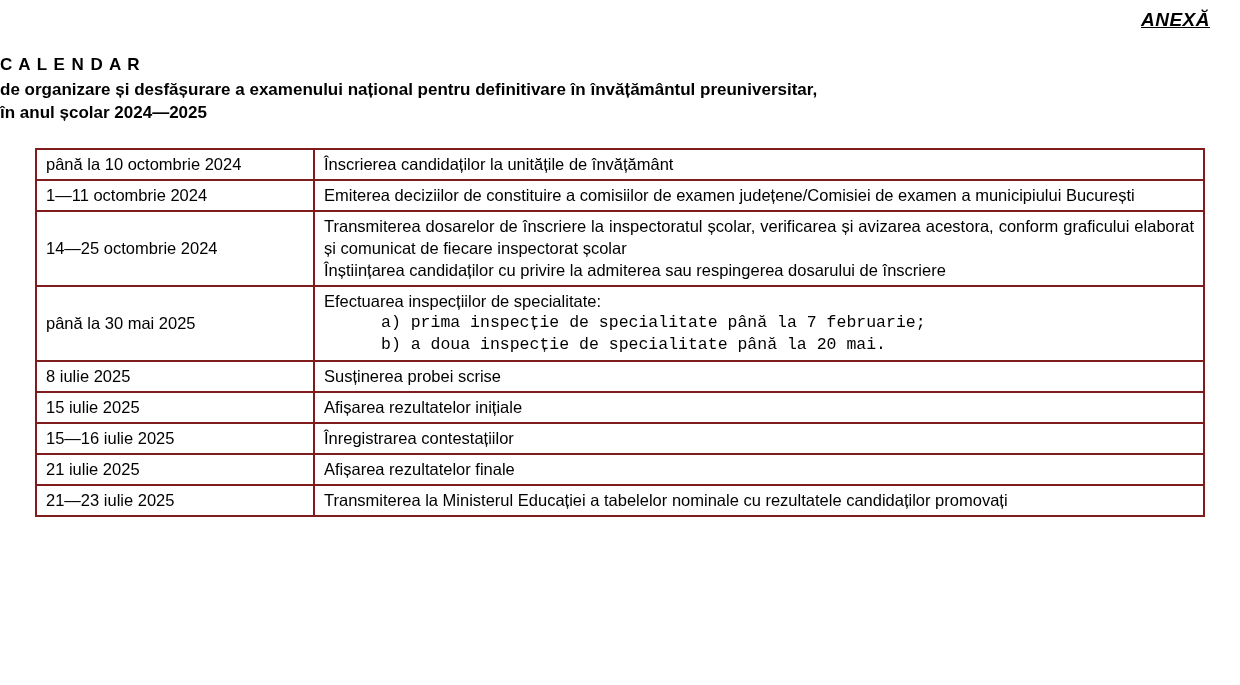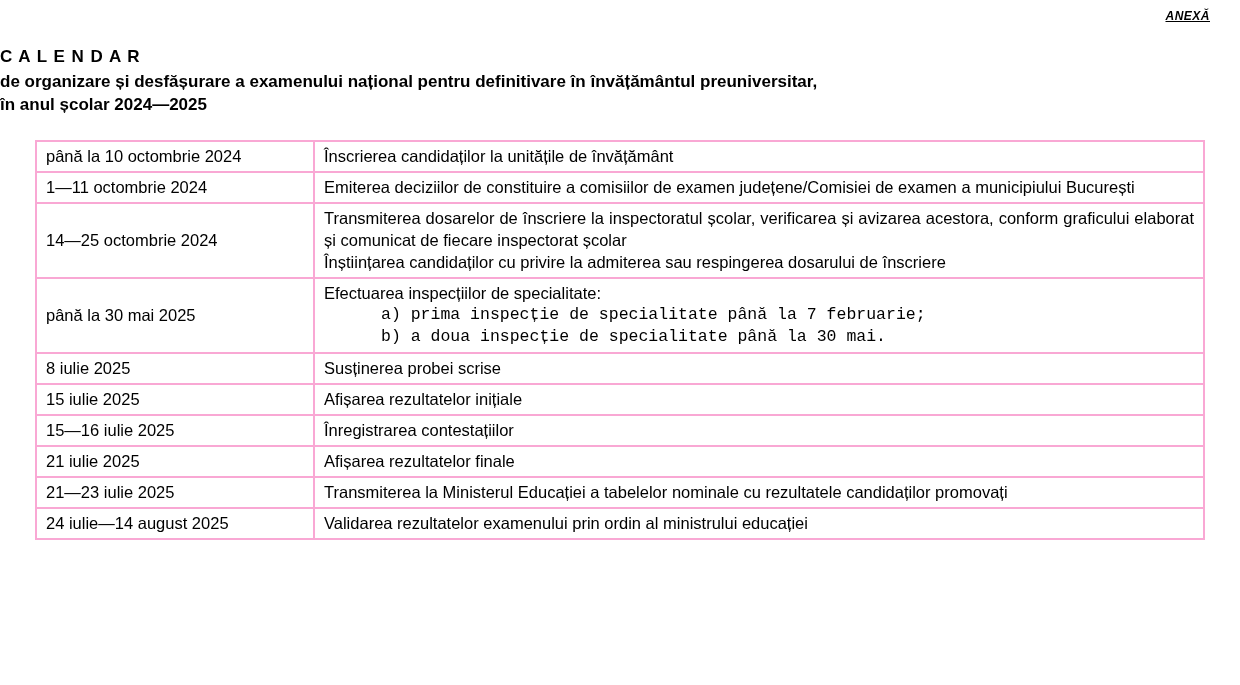--- a/index.html
+++ b/index.html
@@ -8,21 +8,21 @@
     background: #ffffff;
     width: 1240px;
     height: 685px;
     overflow: hidden;
     font-family: "Liberation Sans", "DejaVu Sans", sans-serif;
     color: #000000;
   }
   .annex {
     text-align: right;
     padding: 9px 30px 0 4px;
-    font-size: 12px;
+    font-size: 19px;
     font-style: italic;
     font-weight: bold;
   }
   .annex span {
     text-decoration: underline;
     letter-spacing: 0.5px;
   }
   .title-block {
     text-align: left;
     margin-top: 22px;
@@ -35,21 +35,21 @@
     margin-bottom: 2px;
   }
   table.calendar {
     border-collapse: collapse;
     table-layout: fixed;
     width: 1170px;
     margin: 24px 0 0 35px;
     font-size: 16.5px;
   }
   table.calendar td {
-    border: 2px solid #f9a8d4;
+    border: 2px solid #7f1d1d;
     padding: 3px 9px 4px 9px;
     line-height: 22px;
     vertical-align: middle;
   }
   td.date-cell {
     width: 258px;
   }
   td.activity-cell {
     vertical-align: top;
   }
@@ -94,21 +94,21 @@
         <td class="activity-cell">
           <div class="para">Transmiterea dosarelor de înscriere la inspectoratul școlar, verificarea și avizarea acestora, conform graficului elaborat și comunicat de fiecare inspectorat școlar</div>
           <div class="para">Înștiințarea candidaților cu privire la admiterea sau respingerea dosarului de înscriere</div>
         </td>
       </tr>
       <tr>
         <td class="date-cell">până la 30 mai 2025</td>
         <td class="activity-cell">
           <div class="para">Efectuarea inspecțiilor de specialitate:</div>
           <div class="subitem">a) prima inspecție de specialitate până la 7 februarie;</div>
-          <div class="subitem">b) a doua inspecție de specialitate până la 30 mai.</div>
+          <div class="subitem">b) a doua inspecție de specialitate până la 20 mai.</div>
         </td>
       </tr>
       <tr>
         <td class="date-cell">8 iulie 2025</td>
         <td class="activity-cell">
           <div class="para">Susținerea probei scrise</div>
         </td>
       </tr>
       <tr>
         <td class="date-cell">15 iulie 2025</td>
@@ -127,20 +127,14 @@
         <td class="activity-cell">
           <div class="para">Afișarea rezultatelor finale</div>
         </td>
       </tr>
       <tr>
         <td class="date-cell">21—23 iulie 2025</td>
         <td class="activity-cell">
           <div class="para">Transmiterea la Ministerul Educației a tabelelor nominale cu rezultatele candidaților promovați</div>
         </td>
       </tr>
-      <tr>
-        <td class="date-cell">24 iulie—14 august 2025</td>
-        <td class="activity-cell">
-          <div class="para">Validarea rezultatelor examenului prin ordin al ministrului educației</div>
-        </td>
-      </tr>
     </tbody>
 </table>
 
 </body></html>

